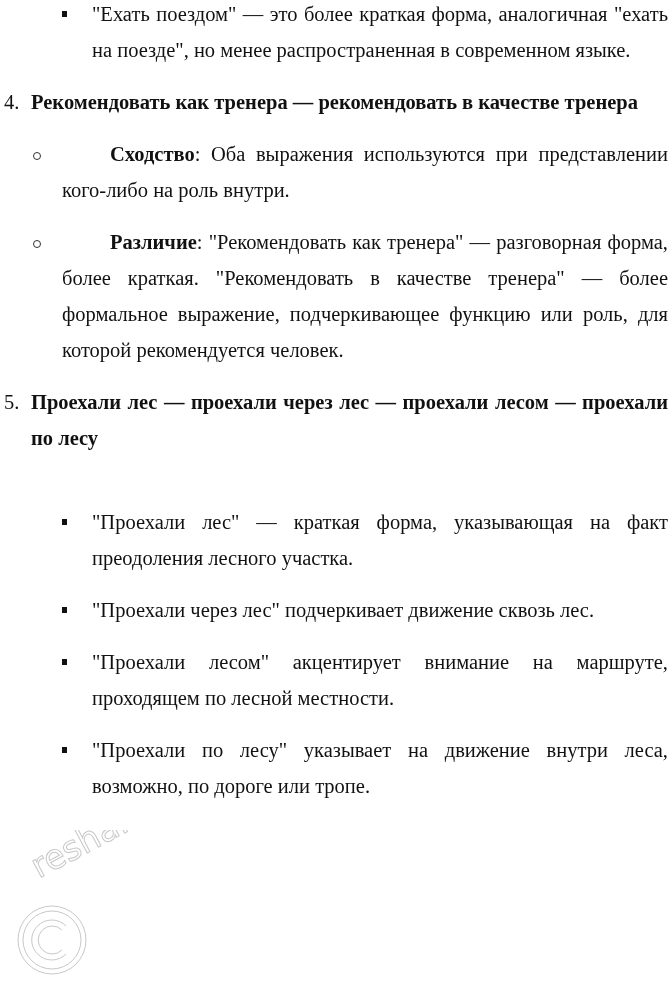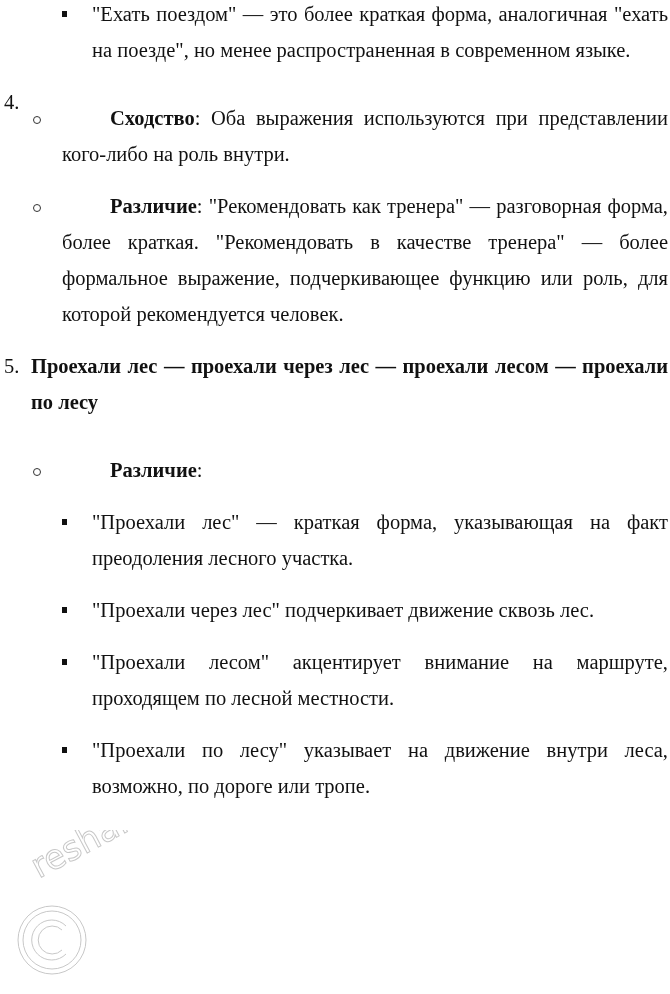--- a/index.html
+++ b/index.html
@@ -78,20 +78,21 @@
 
   <div class="block l3">
     <span class="marker"><span class="sq"></span></span>
     <span>"Ехать поездом" — это более краткая форма, аналогичная "ехать на поезде", но менее распространенная в современном языке.</span>
   </div>
 
   <div class="gap"></div>
 
   <div class="block l1">
     <span class="marker">4.</span>
+    <span>Рекомендовать как тренера — рекомендовать в качестве тренера</span>
   </div>
 
   <div class="gap"></div>
 
   <div class="block l2">
     <span class="marker"><span class="circ"></span></span>
     <b>Сходство</b><span>: Оба выражения используются при представлении кого-либо на роль внутри.</span>
   </div>
 
   <div class="gap"></div>
@@ -106,24 +107,20 @@
   <div class="block l1">
     <span class="marker">5.</span>
     <span>Проехали лес — проехали через лес — проехали лесом — проехали по лесу</span>
   </div>
 
   <div class="gap"></div>
 
 
   <div class="gap"></div>
 
-  <div class="block l2">
-    <span class="marker"><span class="circ"></span></span>
-    <b>Различие</b><span>:</span>
-  </div>
 
   <div class="gap"></div>
 
   <div class="block l3">
     <span class="marker"><span class="sq"></span></span>
     <span>"Проехали лес" — краткая форма, указывающая на факт преодоления лесного участка.</span>
   </div>
 
   <div class="gap"></div>
 

